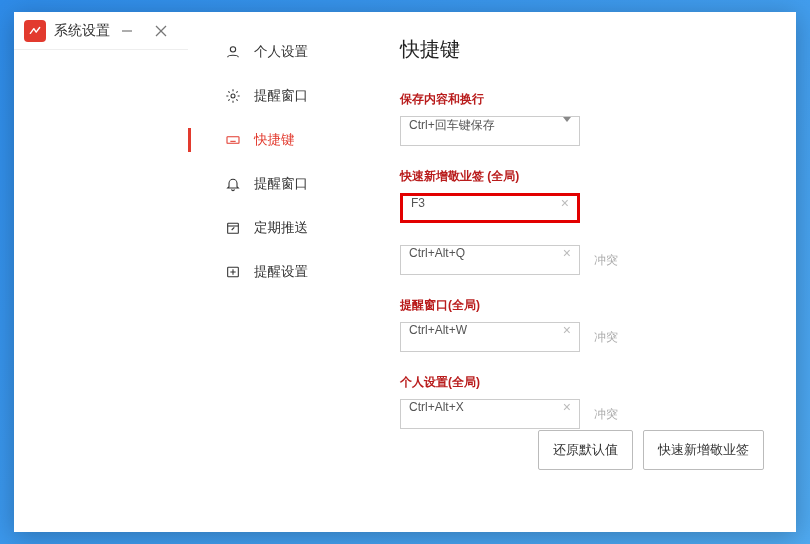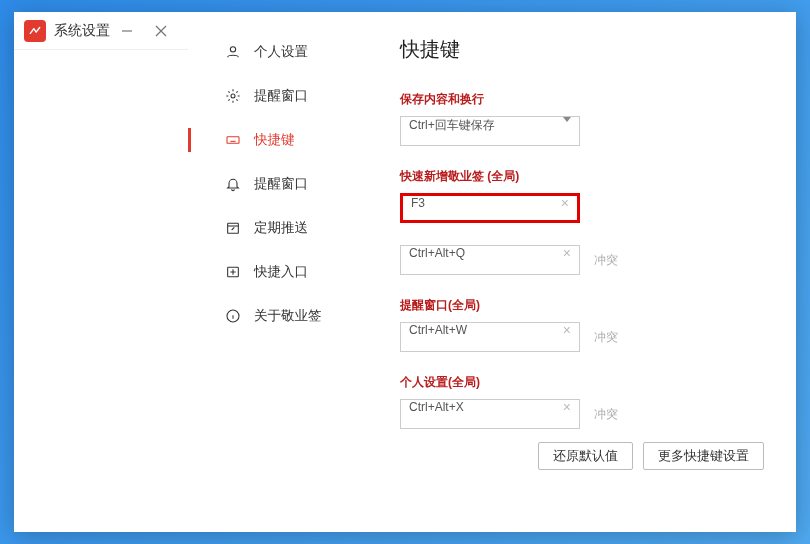--- a/index.html
+++ b/index.html
@@ -109,21 +109,21 @@
   }
   .conflict { font-size: 12px; color: #aaa; }
   .footer-buttons {
     position: absolute;
     right: 32px;
     bottom: 62px;
     display: flex;
     gap: 10px;
   }
   .btn {
-    height: 28px;
+    height: 40px;
     padding: 0 14px;
     border: 1px solid #bbb;
     background: #fff;
     font-size: 13px;
     color: #333;
     display: flex;
     align-items: center;
     cursor: pointer;
     border-radius: 2px;
   }
@@ -211,33 +211,23 @@
         <span>定期推送</span>
       </div>
 
       <div class="side-item">
         <span class="side-icon">
           <svg viewBox="0 0 24 24">
               <rect x="4" y="5" width="16" height="14" rx="1"></rect>
               <path d="M8 12h8M12 8v8"></path>
             </svg>
         </span>
-        <span>快捷入口</span>
-      </div>
-
-      <div class="side-item">
-        <span class="side-icon">
-          <svg viewBox="0 0 24 24">
-              <circle cx="12" cy="12" r="9"></circle>
-              <line x1="12" y1="8" x2="12" y2="8"></line>
-              <line x1="12" y1="11" x2="12" y2="16"></line>
-            </svg>
-        </span>
-        <span>关于敬业签</span>
-      </div>
+        <span>提醒设置</span>
+      </div>
+
 
     </div>
 
     <div class="content">
       <div class="page-title">快捷键</div>
 
       <div class="field">
         <div class="field-label">保存内容和换行</div>
         <div class="field-row">
           <div class="select">
@@ -287,20 +277,20 @@
           </div>
           <span class="conflict">冲突</span>
         </div>
       </div>
 
       <div class="footer-buttons">
         <div class="btn">
           <span>还原默认值</span>
         </div>
         <div class="btn">
-          <span>更多快捷键设置</span>
+          <span>快速新增敬业签</span>
         </div>
       </div>
 
     </div>
   </div>
 
 </div>
 
 </body></html>

